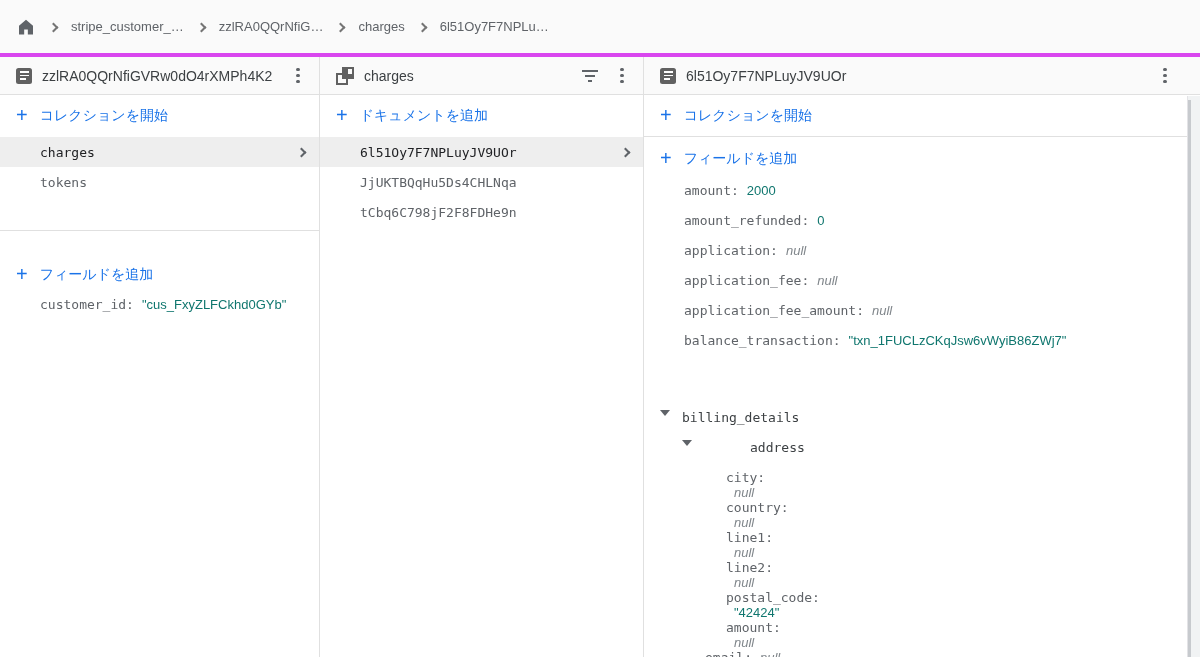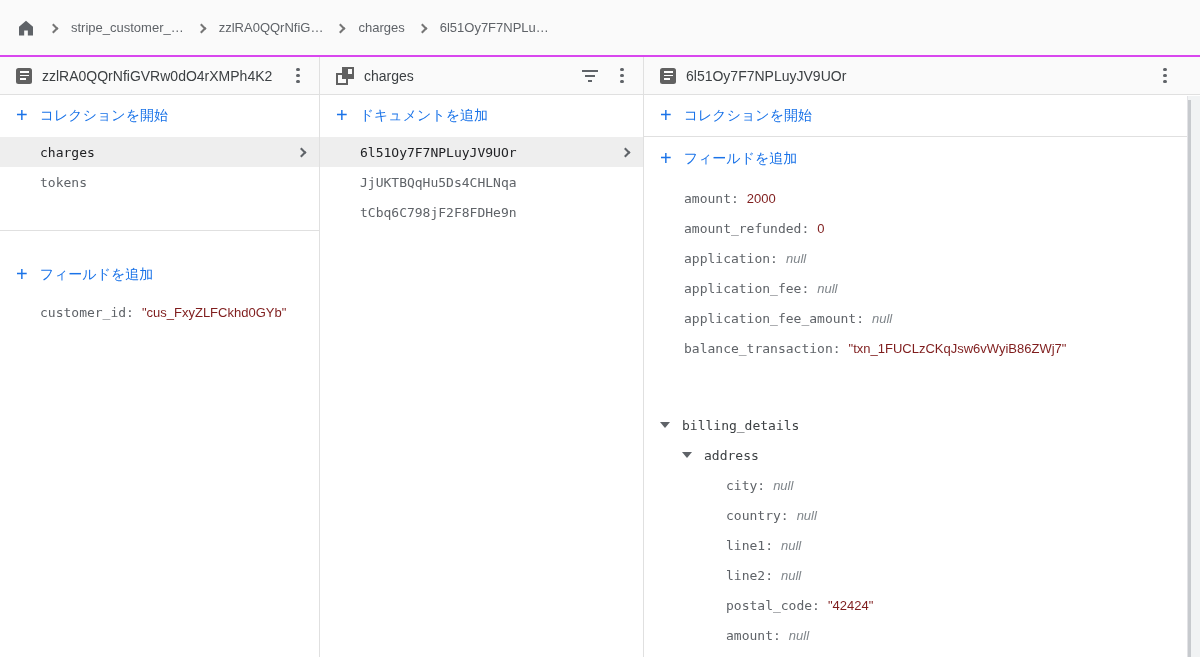--- a/index.html
+++ b/index.html
@@ -1,21 +1,21 @@
 <!DOCTYPE html>
 <html><head>
 <meta charset="utf-8">
 <style>
   * { margin:0; padding:0; box-sizing:border-box; }
   html,body { width:1200px; height:657px; overflow:hidden; background:#fff;
               font-family:"Liberation Sans", sans-serif; }
   .app { width:1200px; height:657px; display:flex; flex-direction:column; background:#fff; }
 
   
-  .crumbbar { height:57px; flex:0 0 57px; background:#fafafa; border-bottom:2px solid #d946ef;
+  .crumbbar { height:57px; flex:0 0 57px; background:#fafafa; border-bottom:4px solid #d946ef;
               display:flex; align-items:center; padding:0 16px; gap:14px; }
   .crumb { font-size:13px; color:#5f6368; cursor:pointer; white-space:nowrap; }
   .crumb-sep { width:7px; height:7px; border-top:2px solid #757575; border-right:2px solid #757575;
                transform:rotate(45deg); flex:0 0 auto; margin-top:1px; }
   .home-svg { display:block; }
 
   
   .panels { flex:1; display:flex; min-height:0; }
   .panel { display:flex; flex-direction:column; background:#fff; min-width:0; }
   .panel-left   { flex:0 0 320px; border-right:1px solid #e0e0e0; }
@@ -63,33 +63,33 @@
   .chev { width:7px; height:7px; border-top:2px solid #5f6368; border-right:2px solid #5f6368;
           transform:rotate(45deg); flex:0 0 auto; }
 
   .divider { border:none; border-top:1px solid #e0e0e0; margin:0; }
   .spacer33 { height:33px; flex:0 0 33px; }
   .gap24 { height:24px; flex:0 0 24px; }
   .action.h40 { height:40px; flex-basis:40px; }
 
   
   .fields { padding-top:2px; }
-  .frow { height:30px; display:flex; align-items:center; cursor:pointer; white-space:nowrap; }
+  .frow { height:30px; display:flex; align-items:flex-start; cursor:pointer; white-space:nowrap; }
   .fkey { font-family:"DejaVu Sans Mono", monospace; font-size:13px; color:#5f6368; }
   .fkey::after { content:":"; }
   .fkey.nocolon::after { content:""; }
   .fkey.mapname { color:#3c4043; }
   .fval { font-size:13px; margin-left:8px; }
-  .v-num, .v-str { color:#7f1d1d; }
+  .v-num, .v-str { color:#0f766e; }
   .v-null { color:#80868b; font-style:italic; }
   .lvl0 { padding-left:40px; }
   .lvl1 { padding-left:61px;text-decoration:underline; }
-  .lvl2 { padding-left:82px; }
+  .lvl2 { padding-left:82px;flex-direction:column; }
   .frow.map0 { padding-left:16px;margin-top:47px; }
-  .frow.map1 { padding-left:38px; }
+  .frow.map1 { padding-left:38px;gap:46px; }
   .caret { width:0; height:0; border-left:5px solid transparent; border-right:5px solid transparent;
            border-top:6px solid #5f6368; margin-right:12px; flex:0 0 auto; cursor:pointer; }
 
   
   .scrollgutter { position:absolute; top:39px; bottom:0; right:0; width:13px;
                   background:#f1f3f4; border-left:1px solid #e3e3e6; }
   .scrollthumb { position:absolute; left:0; top:4px; bottom:0; width:3px; background:#c7cace; }
 </style>
 </head>
 <body>

